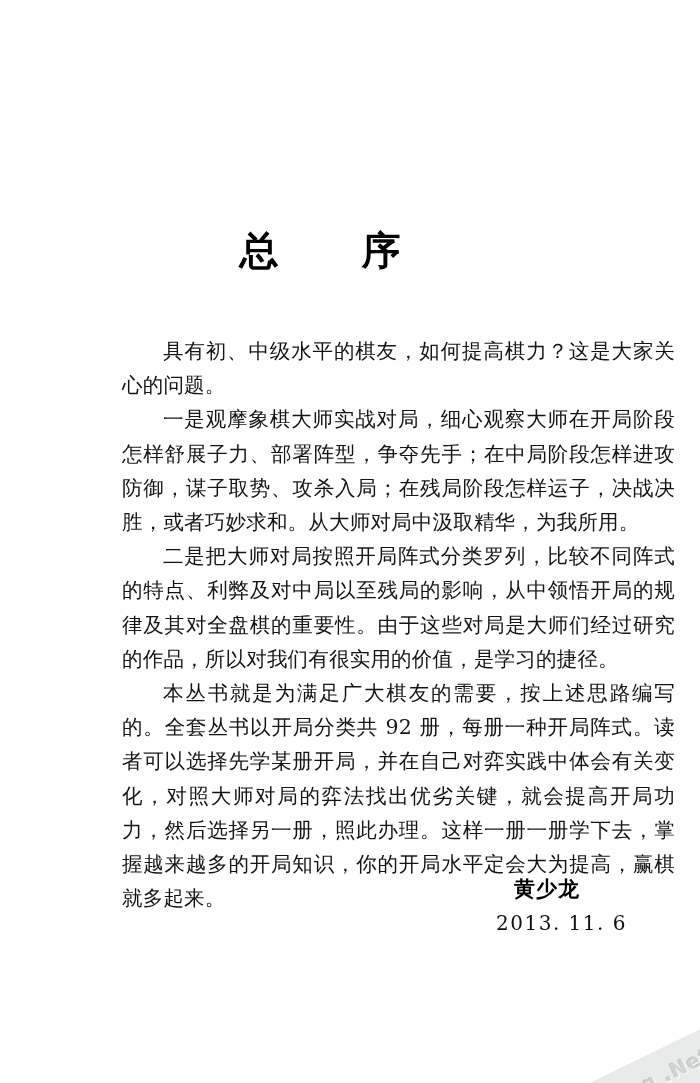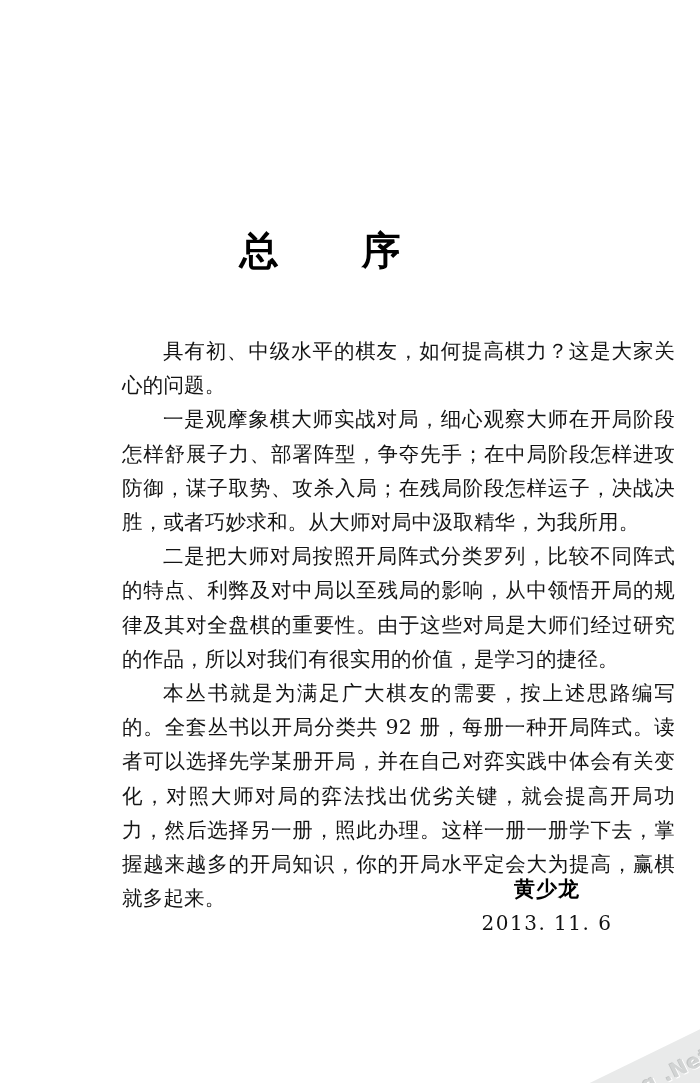--- a/index.html
+++ b/index.html
@@ -76,20 +76,21 @@
     line-height: 30px;
   }
 
   .sign-date {
     font-family: "DejaVu Serif", "Liberation Serif", serif;
     font-size: 20px;
     letter-spacing: 1.5px;
     color: #111111;
     line-height: 30px;
     margin-top: 4px;
+    text-align: right;
   }
 
   
   .watermark {
     position: absolute;
     right: -118px;
     bottom: -46px;
     width: 420px;
     height: 52px;
     background: #e9eaea;

